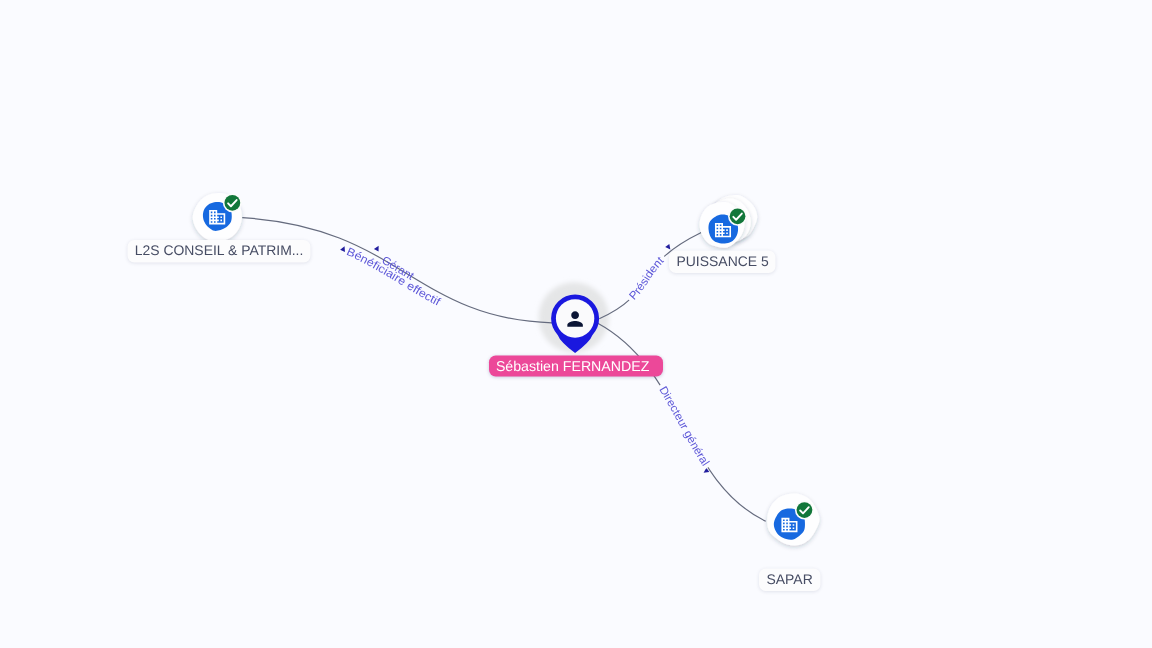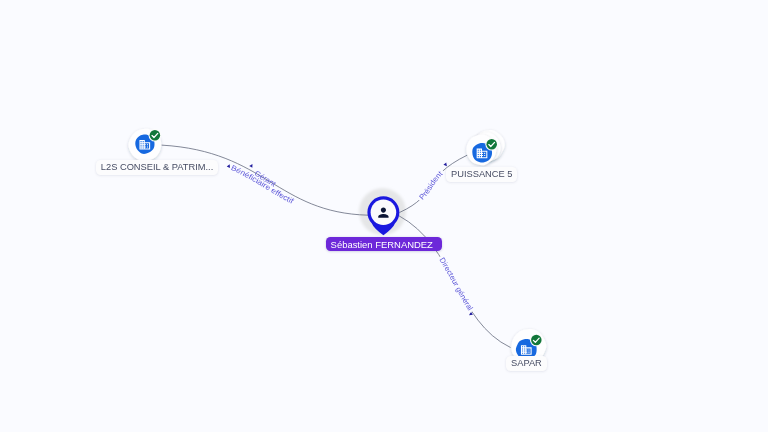--- a/index.html
+++ b/index.html
@@ -10,21 +10,21 @@
   svg.layer{position:absolute;left:0;top:0;width:768px;height:432px;overflow:visible;}
   .edge-path{fill:none;stroke:#656b7e;stroke-width:.8;}
   .edge-label{font-size:7.6px;fill:#5d57d8;font-family:"Liberation Sans",sans-serif;}
   .edge-halo{font-size:7.6px;fill:none;stroke:#fafbff;stroke-width:5px;stroke-linejoin:round;font-family:"Liberation Sans",sans-serif;}
   .arrow{fill:#221e9e;}
   .nlabel{position:absolute;white-space:nowrap;border-radius:4.5px;
           font-size:9.3px;letter-spacing:0px;line-height:15px;height:15px;
           box-sizing:border-box;}
   .nlabel.company{background:#fcfcfd;color:#464c63;
           box-shadow:0 .5px 2.5px rgba(40,50,90,.13);}
-  .nlabel.person{background:#6d28d9;color:#ffffff;font-size:9.45px;height:14px;line-height:16.2px;
+  .nlabel.person{background:#ec4899;color:#ffffff;font-size:9.45px;height:14px;line-height:16.2px;
           box-shadow:0 .5px 2.5px rgba(20,20,90,.22);}
 </style>
 </head>
 <body>
 
 <div id="stage">
   <svg class="layer" id="halos" viewBox="0 0 768 432">
     <defs>
       <filter id="haloBlur" x="-40%" y="-40%" width="180%" height="180%">
         <feGaussianBlur stdDeviation="1.6"></feGaussianBlur>
@@ -107,18 +107,18 @@
           <path fill="#ffffff" d="M12 7V3H2v18h20V7H12zM6 19H4v-2h2v2zm0-4H4v-2h2v2zm0-4H4V9h2v2zm0-4H4V5h2v2zm4 12H8v-2h2v2zm0-4H8v-2h2v2zm0-4H8V9h2v2zm0-4H8V5h2v2zm10 12h-8v-2h2v-2h-2v-2h2v-2h-2V9h8v10zm-2-8h-2v2h2v-2zm0 4h-2v2h2v-2z"></path>
         </g>
         <g>
           <circle cx="536.3000000000001" cy="340" r="6.35" fill="#fbfcfb"></circle>
           <circle cx="536.3000000000001" cy="340" r="5.25" fill="#12773a"></circle>
           <path d="M-2.85,0.35 L-0.95,2.3 L2.85,-1.85" transform="translate(536.3000000000001,340) scale(1)" fill="none" stroke="#ffffff" stroke-width="1.25" stroke-linecap="round" stroke-linejoin="round"></path>
         </g>
       </g>
     </svg>
   <div id="labels">
-      <div class="nlabel company" style="padding: 0px 4.8px; left: 96px; top: 159.6px; text-align: right;">L2S CONSEIL &amp; PATRIM...</div>
+      <div class="nlabel company" style="padding: 0px 4.8px; left: 85px; top: 159.6px; text-align: right;">L2S CONSEIL &amp; PATRIM...</div>
       <div class="nlabel person" style="padding: 0px 8.8px 0px 4.5px; left: 326.1px; top: 237px;">Sébastien FERNANDEZ</div>
       <div class="nlabel company" style="padding: 0px 4.8px; left: 446.2px; top: 167.3px;">PUISSANCE 5</div>
-      <div class="nlabel company" style="padding: 0px 4.8px; left: 506.2px; top: 356px;">SAPAR</div>
+      <div class="nlabel company" style="padding: 0px 4.8px; left: 506.2px; top: 379px;">SAPAR</div>
     </div>
 </div>
 
 </body></html>

